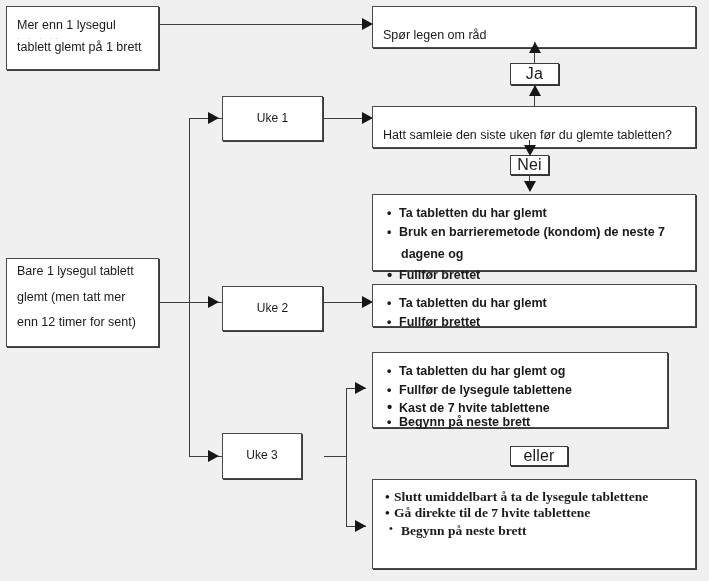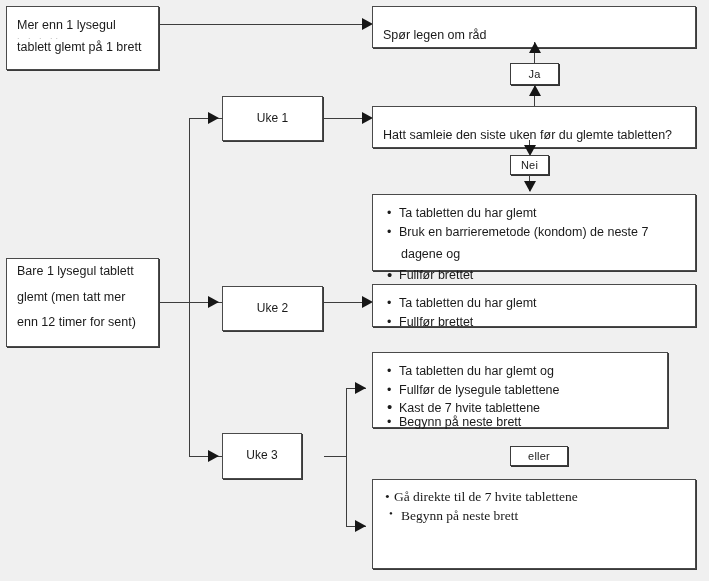--- a/index.html
+++ b/index.html
@@ -34,21 +34,21 @@
   }
 
   
   .chip {
     position: absolute;
     box-sizing: border-box;
     background: #ffffff;
     border: 1px solid #3c3c3c;
     box-shadow: 1px 1px 0 0 #333;
     color: #1a1a1a;
-    font-size: 11px;
+    font-size: 16px;
     display: flex;
     align-items: center;
     justify-content: center;
     letter-spacing: .2px;
   }
 
   
   .weekbox {
     display: flex;
     align-items: center;
@@ -80,20 +80,21 @@
     font-size: 9px;
     color: #b9b9b9;
     letter-spacing: 3px;
     overflow: hidden;
     margin: -1px 0 -1px 0;
   }
 
   
   .bullets {
     padding: 9px 27px 9px 12px;
+    font-weight: bold;
   }
   .bullets .bl {
     display: block;
     position: relative;
     padding-left: 14px;
     white-space: nowrap;
   }
   .bullets .bl::before {
     content: "\2022";
     position: absolute;
@@ -251,17 +252,18 @@
     <span class="bl loose">Fullfør de lysegule tablettene</span>
     <span class="bl tight hi">Kast de 7 hvite tablettene</span>
     <span class="bl tight">Begynn på neste brett</span>
   </div>
 
   <div class="chip" style="left:510px; top:446px; width:58px; height:20px;">
     <span>eller</span>
   </div>
 
   <div class="node bullets serif" style="left:372px; top:479px; width:324px; height:90px;">
+    <span class="bl tight">Slutt umiddelbart å ta de lysegule tablettene</span>
     <span class="bl tight">Gå direkte til de 7 hvite tablettene</span>
     <span class="bl tight indent" style="line-height:1.6;">Begynn på neste brett</span>
   </div>
 
 </div>
 
 </body></html>

